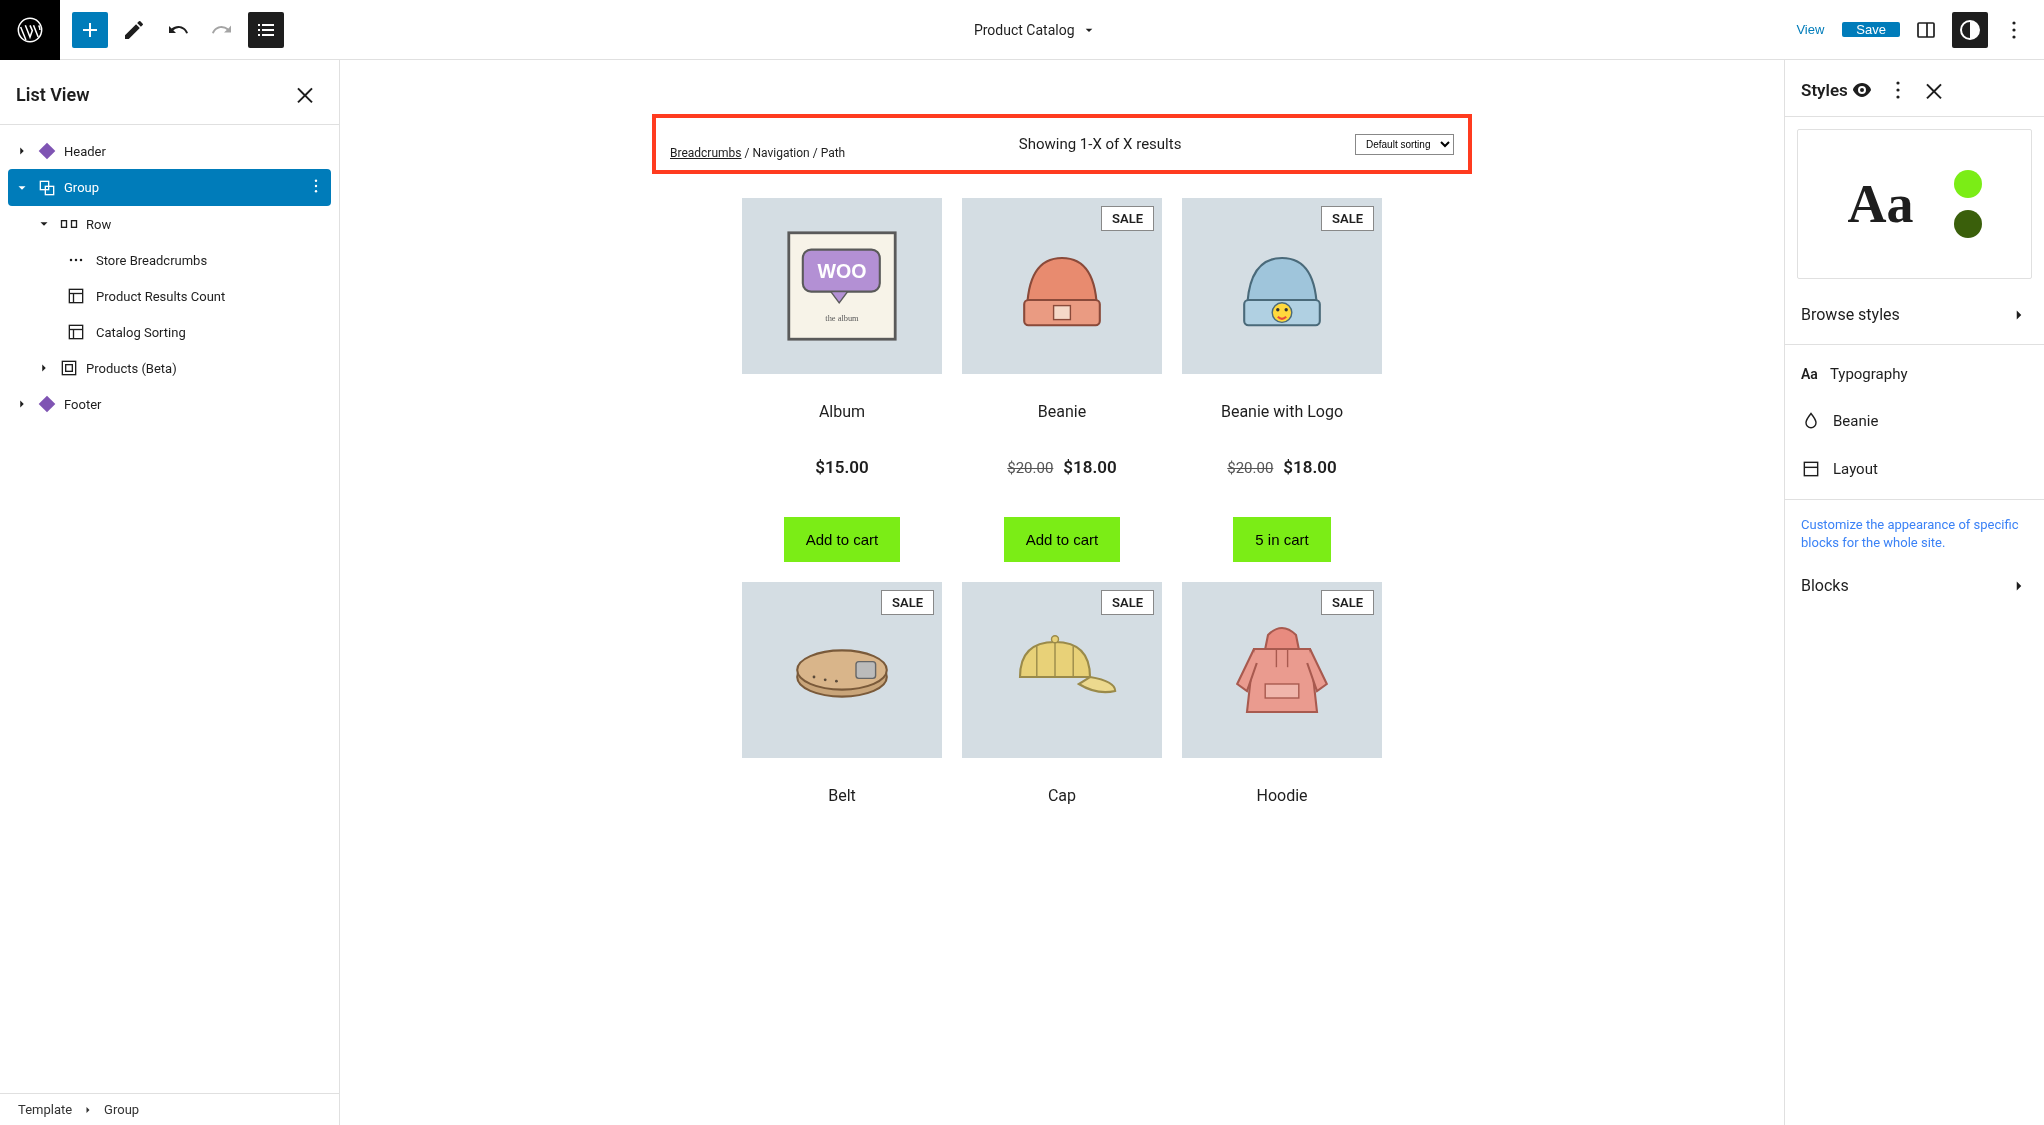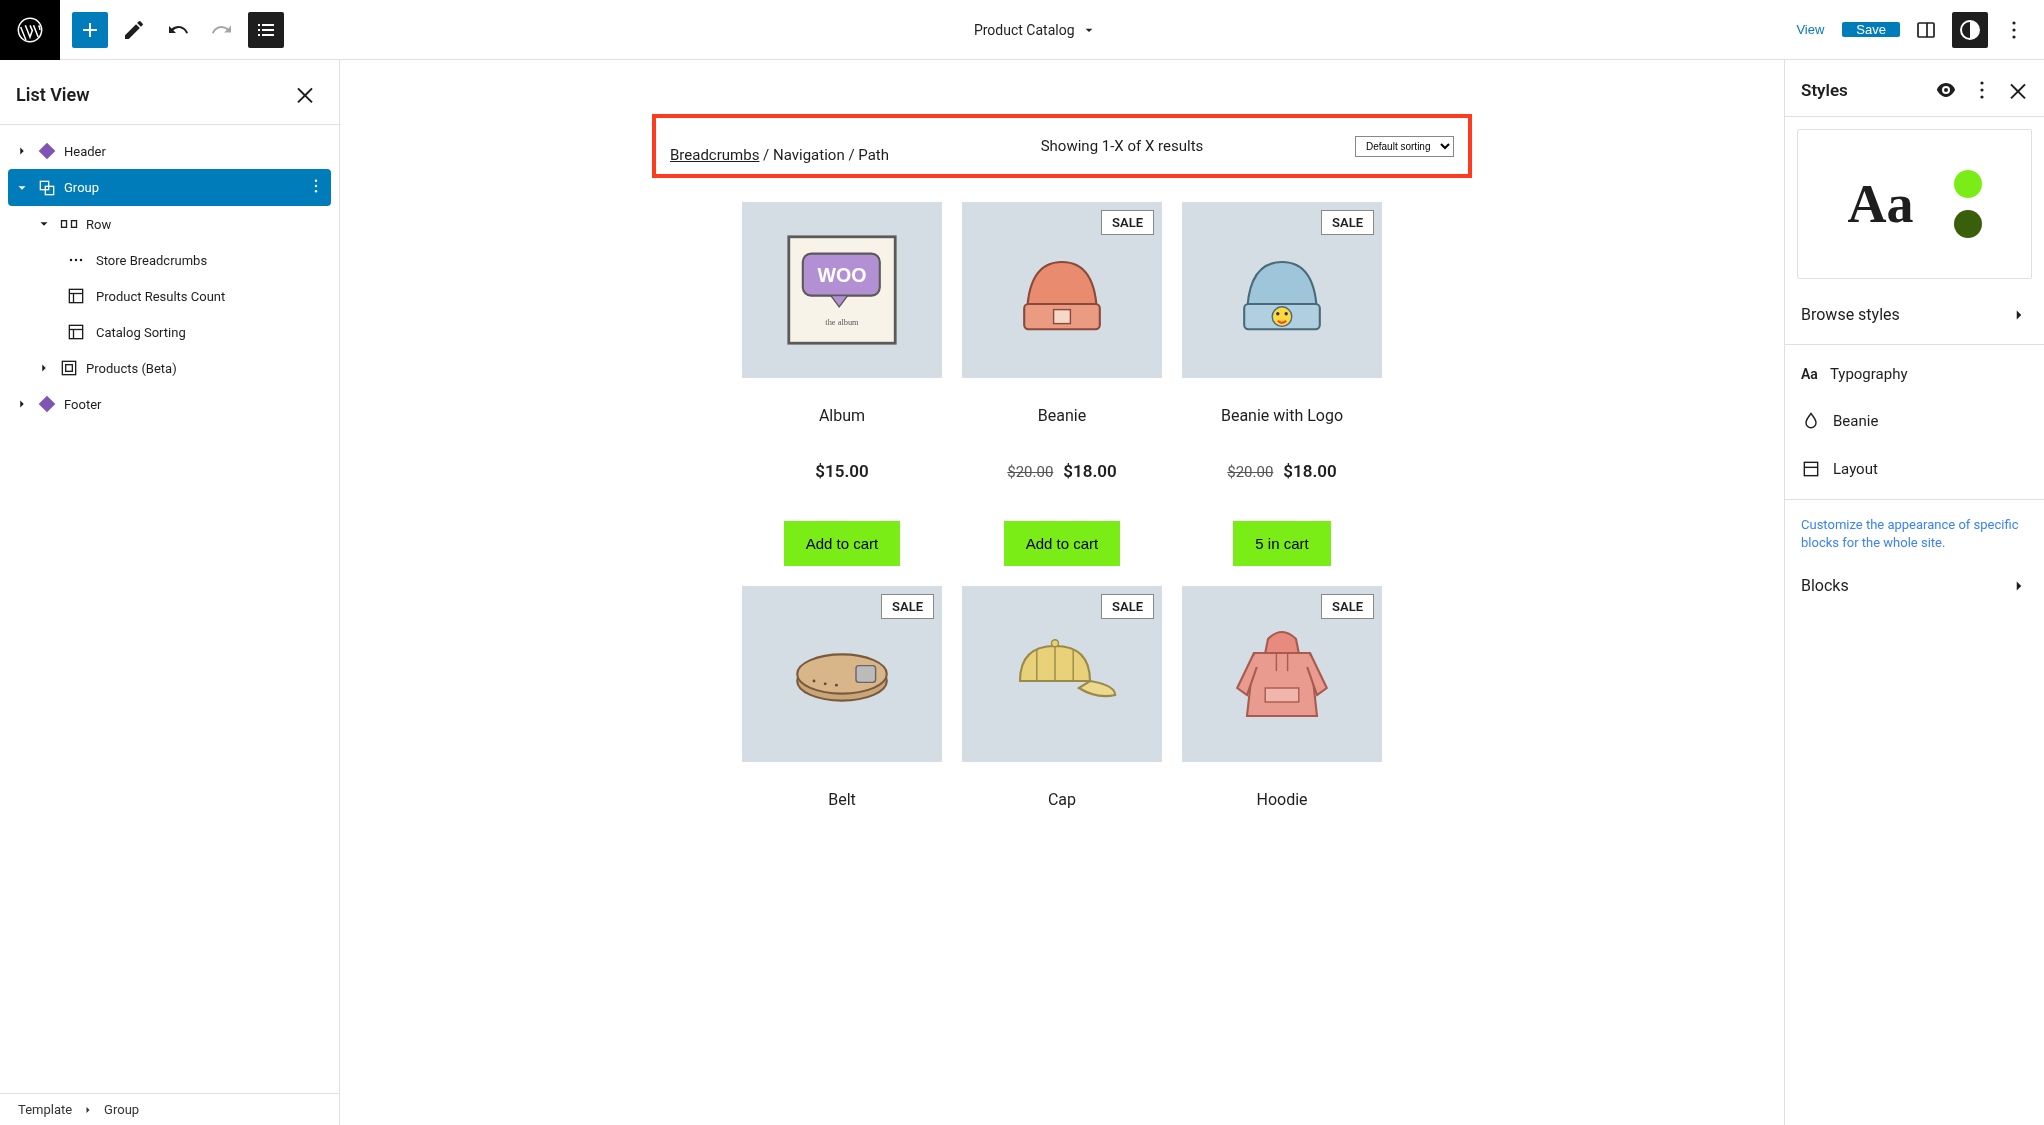--- a/index.html
+++ b/index.html
@@ -38,37 +38,37 @@
 .tree-item.lv3 { padding-left: 54px; }
 .tree-item.lv3 .block-icon { width: 28px; }
 .tree-item .more { margin-left: auto; }
 .template-part-icon { fill: #7f54b3; }
 .left-panel .bottom-crumb { margin-top: auto; }
 
 
 .canvas { flex: 1; overflow: auto; padding: 0; display: flex; justify-content: center; background: #fff; }
 .canvas-content { width: 820px; margin-top: 54px; }
 .highlight-box { border: 4px solid #ff3b1f; padding: 10px 14px; display: flex; align-items: center; justify-content: space-between; gap: 16px; background:#fff; }
-.breadcrumb-text { font-size: 15px; margin-top: 18px; }
+.breadcrumb-text { font-size: 12px; margin-top: 18px; }
 .breadcrumb-text .u { text-decoration: underline; }
 .results-text { font-size: 15px; }
 .sort-select { font-size: 10px; padding: 3px 6px; border: 1px solid #888; background: #fff; }
 
 .product-grid { display: grid; grid-template-columns: repeat(3, 200px); gap: 20px 20px; margin-top: 24px; justify-content: center; }
 .product { display: flex; flex-direction: column; align-items: center; }
 .product-img { width: 200px; height: 176px; background: #d4dde3; position: relative; display: flex; align-items: center; justify-content: center; }
 .sale-badge { position: absolute; top: 8px; right: 8px; background: #fff; border: 1px solid #888; padding: 4px 10px; font-size: 13px; font-weight: 600; }
 .product-title { margin-top: 28px; font-size: 16px; font-weight: 400; text-align: center; }
 .product-price { margin-top: 36px; font-size: 17px; font-weight: 600; display: flex; gap: 10px; align-items: baseline; }
 .product-price .old { text-decoration: line-through; color: #555; font-weight: 400; font-size: 15px; }
 .add-cart-btn { margin-top: 40px; background: #7bed16; border: none; padding: 14px 22px; font-size: 15px; cursor: pointer; }
 
 
 .right-panel { width: 260px; border-left: 1px solid #e0e0e0; background: #fff; display: flex; flex-direction: column; }
-.rp-header { display: flex; align-items: center; justify-content: space-between; padding: 16px 12px 12px 16px; border-bottom: 1px solid #e0e0e0; }
+.rp-header { display: flex; align-items: center; justify-content: flex-start; padding: 16px 12px 12px 16px; border-bottom: 1px solid #e0e0e0; }
 .rp-header h2 { font-size: 17px; font-weight: 600; }
 .rp-header .icons { display: flex; gap: 8px; }
 .style-preview { margin: 12px; border: 1px solid #e0e0e0; border-radius: 2px; height: 150px; display: flex; align-items: center; justify-content: center; gap: 40px; }
 .style-preview .aa { font-size: 54px; font-weight: 700; font-family: Georgia, serif; }
 .swatches { display: flex; flex-direction: column; gap: 12px; }
 .swatch { width: 28px; height: 28px; border-radius: 50%; }
 .rp-row { display: flex; align-items: center; justify-content: space-between; padding: 14px 16px; font-size: 15px; cursor: pointer; }
 .rp-row .left { display: flex; align-items: center; gap: 12px; }
 .rp-section { border-top: 1px solid #e0e0e0; margin-top: 6px; padding-top: 6px; }
 .rp-note { padding: 10px 16px; font-size: 13px; color: #3b82f6; line-height: 1.4; }

